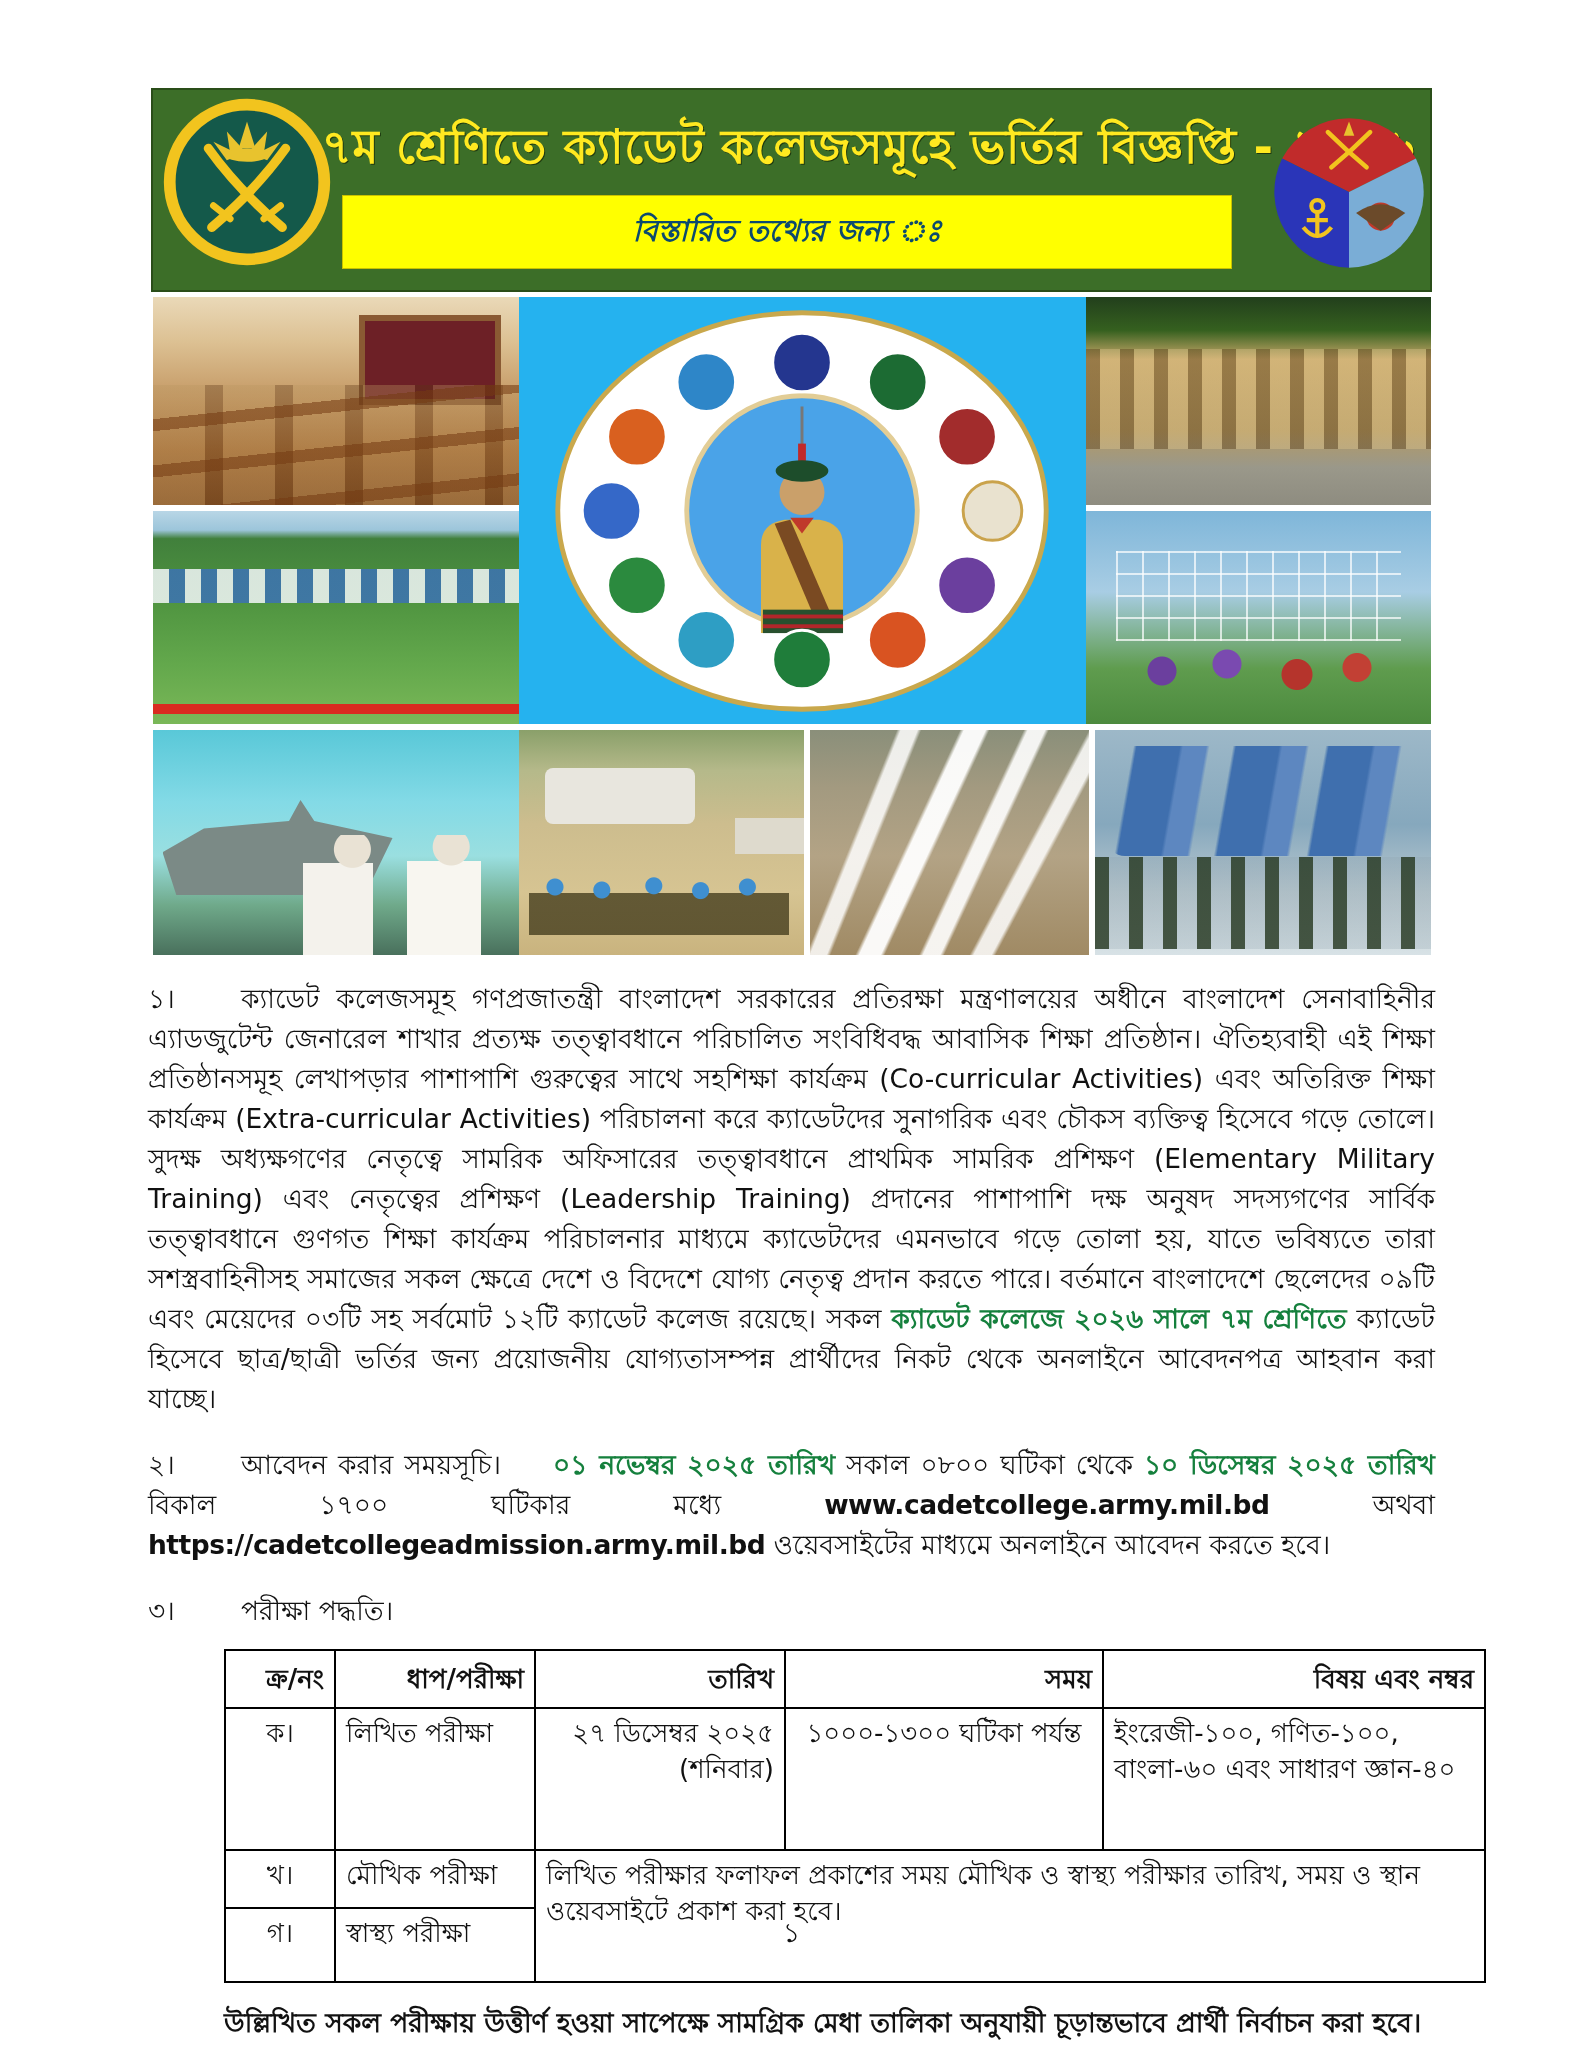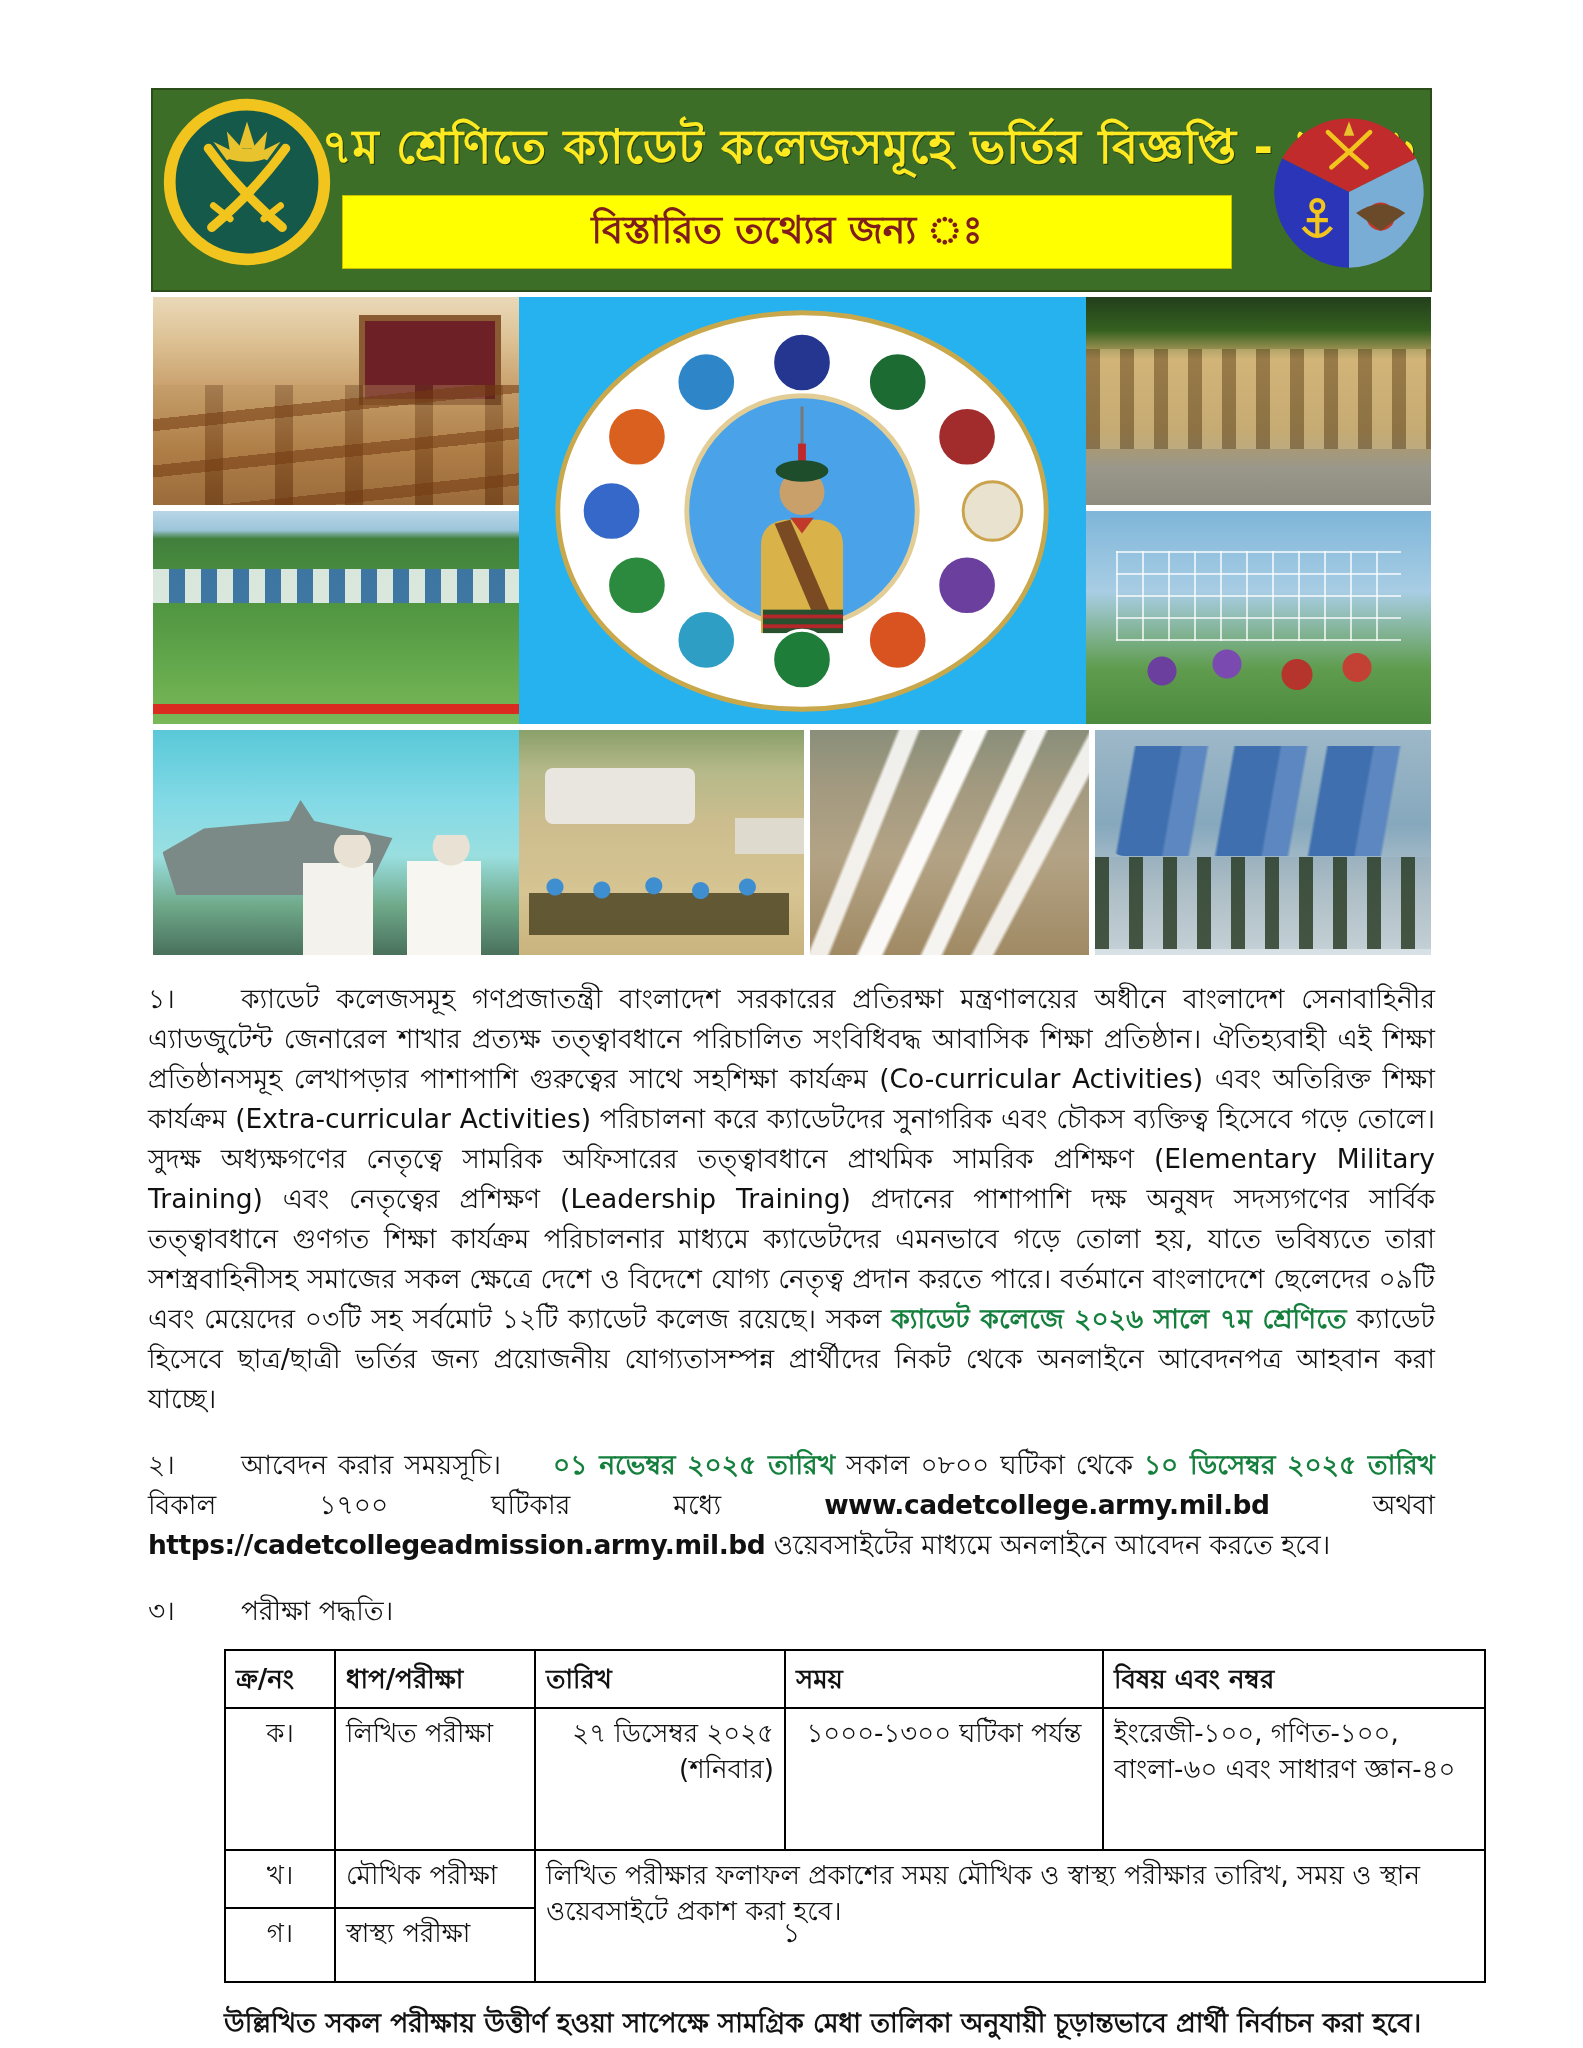--- a/index.html
+++ b/index.html
@@ -8,21 +8,21 @@
   
   .banner{position:relative;margin:88px auto 0;width:1281px;height:204px;
           background:#3c6e28;border:2px solid #2a4d19;box-sizing:border-box;}
   .banner-title{position:absolute;left:195px;top:14px;width:1040px;height:92px;
           display:flex;align-items:center;justify-content:center;
           color:#ffe920;font-size:47px;font-weight:bold;letter-spacing:.5px;
           text-shadow:1px 1px 0 #1e3a10;white-space:nowrap;}
   .info-strip{position:absolute;left:190px;top:106px;width:888px;height:72px;
           background:#ffff00;display:flex;align-items:center;justify-content:center;gap:12px;
           box-shadow:0 0 0 1px #c9c100;}
-  .info-strip .bn{font-size:38px;font-weight:bold;color:#7f1d1d;}
+  .info-strip .bn{font-size:30px;font-weight:bold;color:#0c4a6e;font-style:italic;}
   .info-strip .url{font-size:40px;font-weight:bold;color:#000;letter-spacing:-1px;}
   .crest{position:absolute;}
   .crest-left{left:8px;top:8px;width:172px;height:168px;}
   .crest-right{left:1108px;top:6px;width:176px;height:192px;}
   
   .collage{position:relative;margin:5px auto 0;width:1278px;height:658px;background:#fff;}
   .ph{position:absolute;overflow:hidden;}
   .ph-classroom{left:0;top:0;width:366px;height:208px;
      background:linear-gradient(180deg,#ead9b8 0%,#dcc092 22%,#c59a66 48%,#a9713a 74%,#8a5527 100%);}
   .ph-classroom::before{content:"";position:absolute;right:18px;top:18px;width:130px;height:78px;
@@ -93,21 +93,21 @@
   .pnum{display:inline-block;width:93px;}
   .red{color:#15803d;font-weight:bold;}
   .u{text-underline-offset:6px;}
   .gap{display:inline-block;width:52px;}
   .urltxt{font-weight:bold;letter-spacing:-.5px;}
   
   .sec-head{font-size:26.5px;line-height:40px;margin:0 0 18px;}
   table.exam{border-collapse:collapse;margin-left:76px;width:1176px;table-layout:fixed;
      font-size:26px;line-height:36px;}
   table.exam th,table.exam td{border:2.5px solid #000;padding:6px 10px;vertical-align:top;}
-  table.exam th{font-weight:bold;text-align:left;height:44px;vertical-align:middle;}
+  table.exam th{font-weight:bold;text-align:right;height:44px;vertical-align:middle;}
   .c-sl{width:88px;text-align:center;}
   .c-stage{width:178px;}
   .c-date{width:228px;text-align:right;}
   .c-time{width:296px;text-align:center;}
   .c-subj{width:360px;}
   .row-a td{height:128px;}
   .row-b td{height:44px;}
   .row-c td{height:60px;}
   .note{font-size:26.5px;font-weight:bold;margin:20px 0 0 76px;}
   

